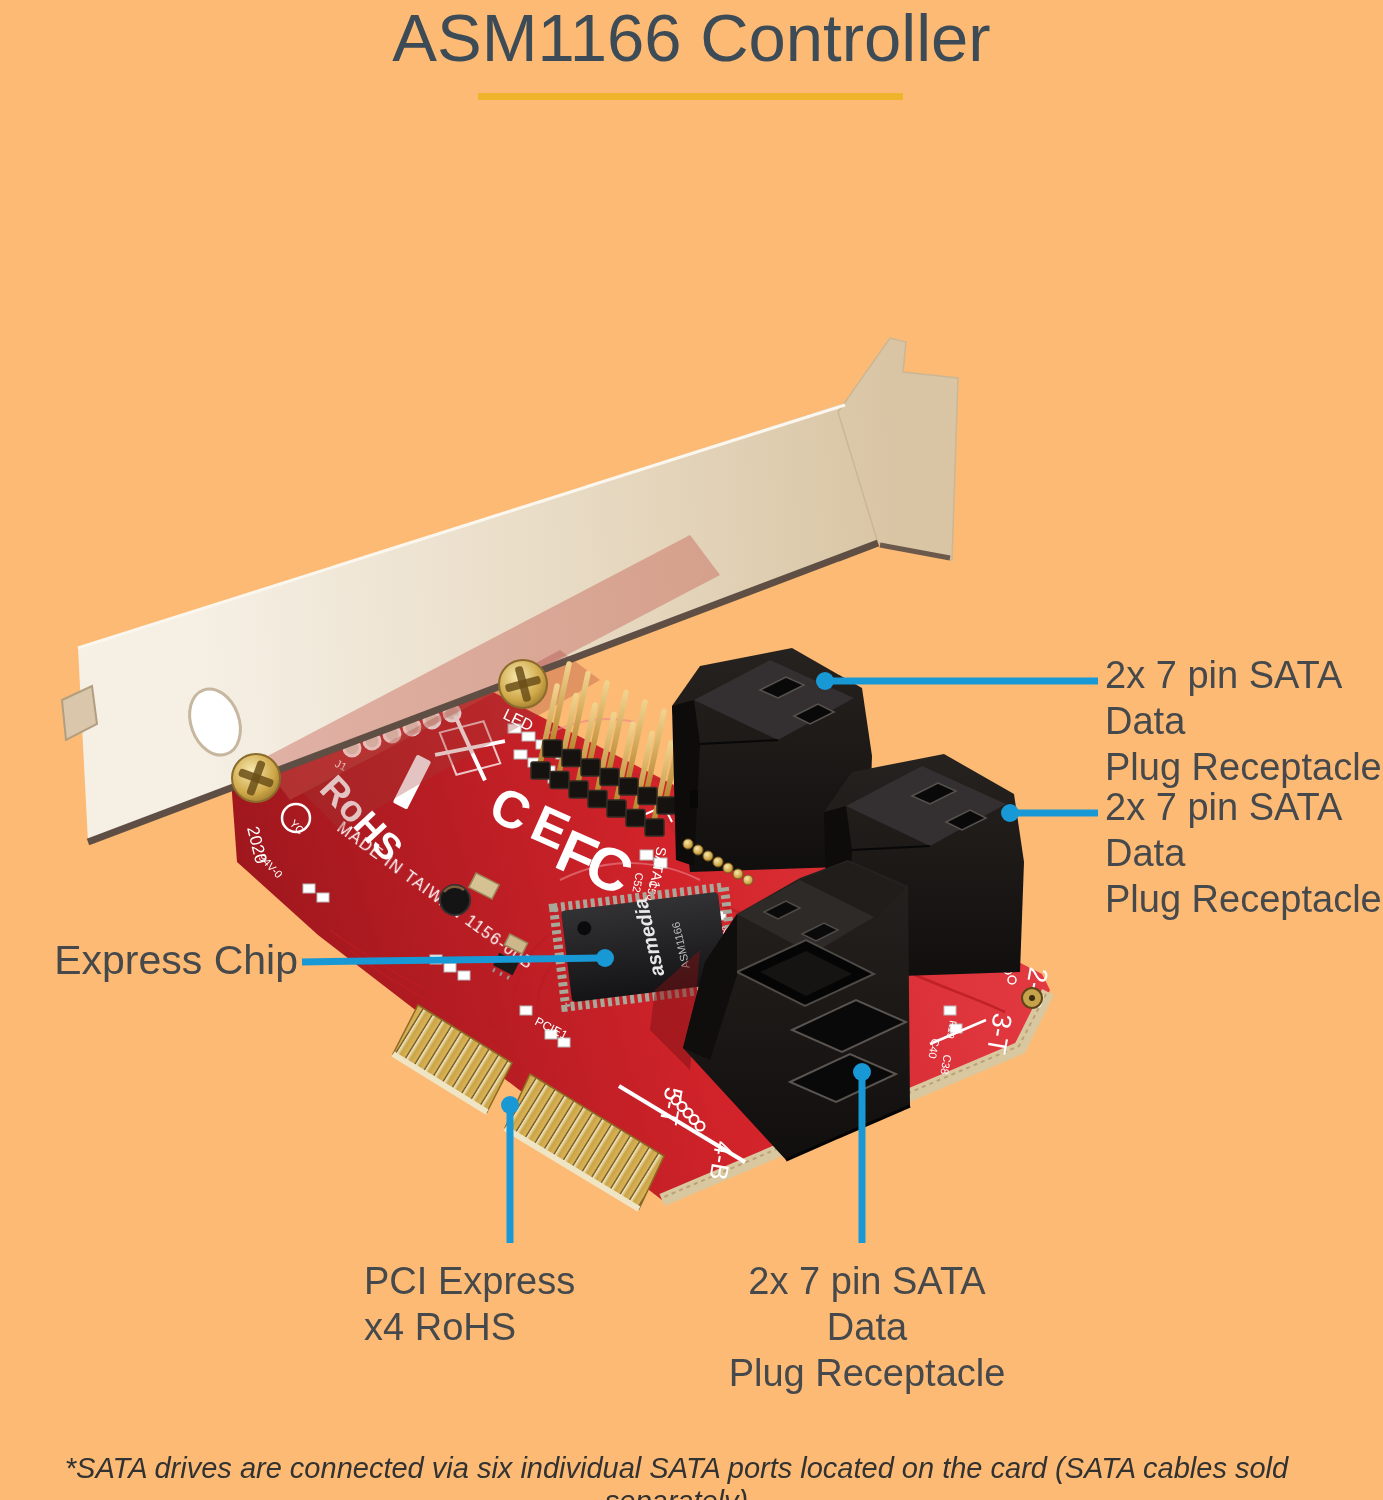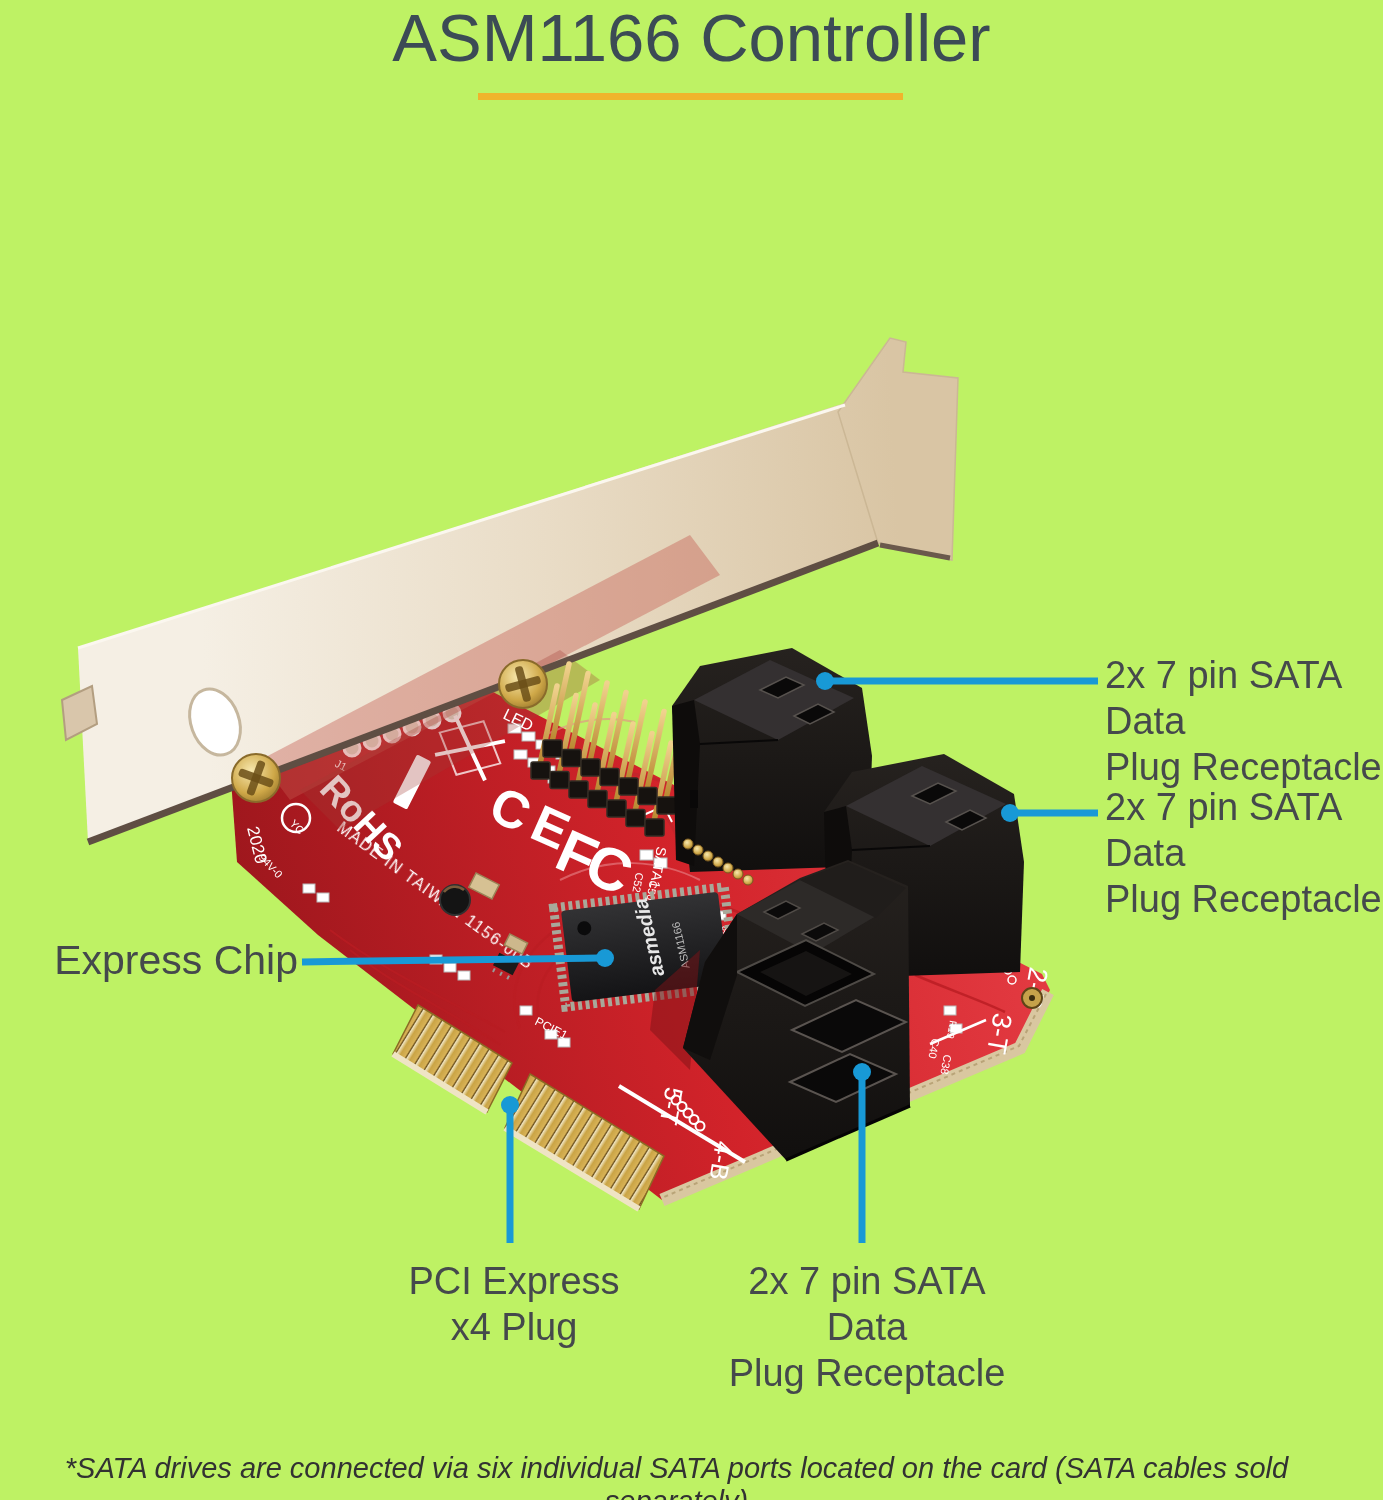--- a/index.html
+++ b/index.html
@@ -1,32 +1,32 @@
 <!DOCTYPE html>
 <html style="--accent-blue: #1899d6; --underline-gold: #f0b42c; --title-text: #3c4b55; --body-text: #42505a; --pcb-red: #d2232a; --bracket-beige: #e9dcc6; --gold: #c9a44e;"><head>
 <meta charset="utf-8">
 <style>
   html,body{margin:0;padding:0;background:#fff;}
-  .page{position:relative;width:1383px;height:1500px;background:#bef264;overflow:hidden;
+  .page{position:relative;width:1383px;height:1500px;background:#fdba74;overflow:hidden;
         font-family:"Liberation Sans",sans-serif;color:#40494f;text-decoration:underline;}
   .title{position:absolute;left:0;top:-6px;width:100%;text-align:center;
          font-size:67px;line-height:88px;font-weight:400;letter-spacing:0px;
          color:var(--title-text,#3c4b55);}
   .title-underline{position:absolute;left:478px;top:93px;width:425px;height:7px;
          background:var(--underline-gold,#f0b42c);}
   .subtitle{position:absolute;left:40px;top:184px;width:1303px;text-align:center;
          font-size:37px;line-height:53px;color:var(--body-text,#42505a);}
   .figure{position:absolute;left:0;top:0;width:1383px;height:1500px;}
   .figure svg{position:absolute;left:0;top:0;}
   .callout{position:absolute;font-size:38px;line-height:46px;color:#45494c;}
   .callout.small{font-size:41px;}
   .c-sata-top{left:1105px;top:652px;width:285px;text-align:left;}
   .c-sata-mid{left:1105px;top:784px;width:285px;text-align:left;}
   .c-single-chip{left:40px;top:937px;width:258px;text-align:right;}
-  .c-pcie{left:364px;top:1258px;width:300px;text-align:center;}
+  .c-pcie{left:364px;top:1258px;width:300px;}
   .c-sata-bot{left:712px;top:1258px;width:310px;text-align:center;}
   .footnote{position:absolute;left:0;top:1452px;width:1353px;text-align:center;
          font-size:29px;font-style:italic;color:#323232;}
   .lead{stroke:var(--accent-blue,#1899d6);stroke-width:7;fill:none;}
   .lead-dot{fill:var(--accent-blue,#1899d6);}
   text.silk{fill:#ffffff;font-family:"Liberation Sans",sans-serif;}
 </style>
 </head>
 <body>
 
@@ -316,21 +316,21 @@
     <span>2x 7 pin SATA Data</span><br>
     <span>Plug Receptacle</span>
   </div>
   <div class="callout c-sata-mid">
     <span>2x 7 pin SATA Data</span><br>
     <span>Plug Receptacle</span>
   </div>
   <div class="callout small c-single-chip">Express Chip</div>
   <div class="callout c-pcie">
     <span>PCI Express</span><br>
-    <span>x4 Plug</span>
+    <span>x4 RoHS</span>
   </div>
   <div class="callout c-sata-bot">
     <span>2x 7 pin SATA Data</span><br>
     <span>Plug Receptacle</span>
   </div>
   </div>
 
   <div class="footnote">*SATA drives are connected via six individual SATA ports located on the card (SATA cables sold separately)</div>
 </div>
 

